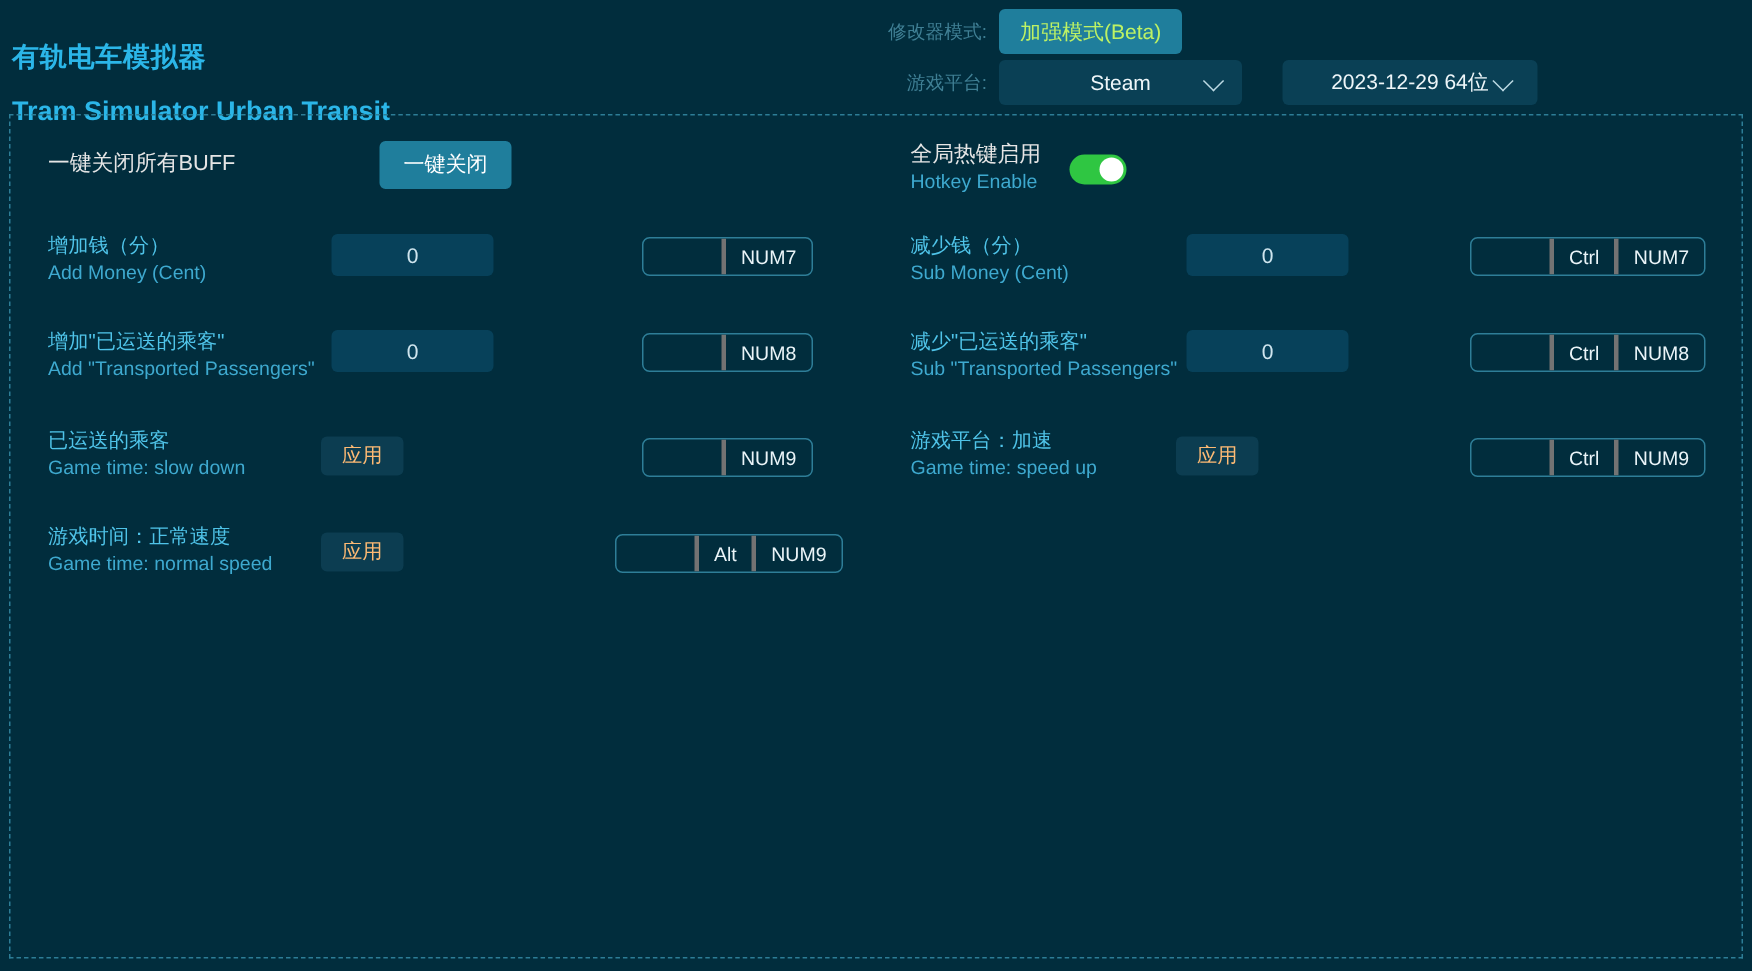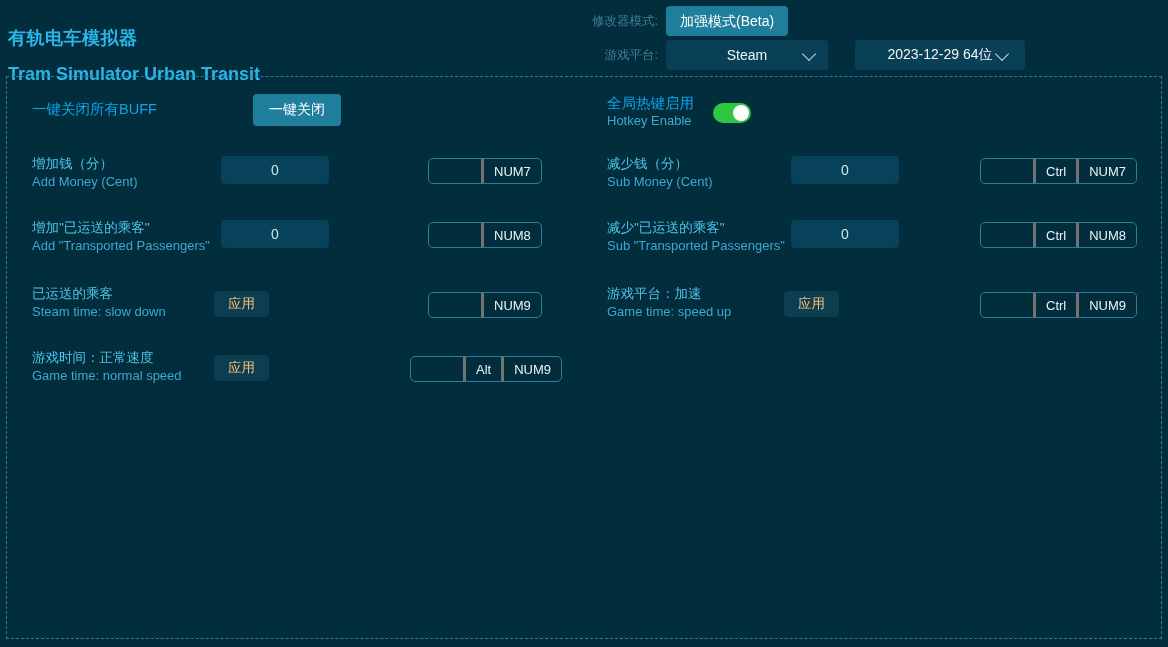--- a/index.html
+++ b/index.html
@@ -62,21 +62,21 @@
   .hdr-label {
     font-size: 12.5px;
     color: #3f7f94;
     width: 78px;
     text-align: right;
     margin-right: 8px;
     white-space: nowrap;
   }
   .mode-btn {
     background: #1f7e9c;
-    color: #ffffff;
+    color: #bef264;
     font-size: 14px;
     border: none;
     border-radius: 4px;
     padding: 7px 14px;
     line-height: 16px;
     cursor: pointer;
     font-family: inherit;
     white-space: nowrap;
   }
   .select-box {
@@ -137,21 +137,21 @@
     left: 25px;
     top: 0;
     width: 180px;
   }
   .lbl-cn {
     font-size: 13.5px;
     color: #4fc3e8;
     line-height: 18px;
     white-space: nowrap;
   }
-  .lbl-cn.white { color: #0ea5e9; font-size: 14.5px; }
+  .lbl-cn.white { color: #e5e5e5; font-size: 14.5px; }
   .lbl-en {
     font-size: 13px;
     color: #3ea9cf;
     line-height: 17px;
   }
 
   
   .numfield {
     position: absolute;
     width: 108px;
@@ -345,21 +345,21 @@
         <span class="hk-key">Ctrl</span>
         <span class="hk-key">NUM8</span>
       </div>
     </div>
   </div>
 
   <div class="row" style="top:208px; height:46px;">
     <div class="cell cell-left">
       <div class="lbl" style="top:0px; width:200px;">
         <div class="lbl-cn">已运送的乘客</div>
-        <div class="lbl-en">Steam time: slow down</div>
+        <div class="lbl-en">Game time: slow down</div>
       </div>
       <button class="act-btn" style="left:207px; top:6px;">应用</button>
       <div class="hotkey" style="left:421px; top:7px;">
         <span class="hk-act">执行</span>
         <span class="hk-key">NUM9</span>
       </div>
     </div>
     <div class="cell cell-right">
       <div class="lbl" style="left:22px; top:0px; width:200px;">
         <div class="lbl-cn">游戏平台：加速</div>

